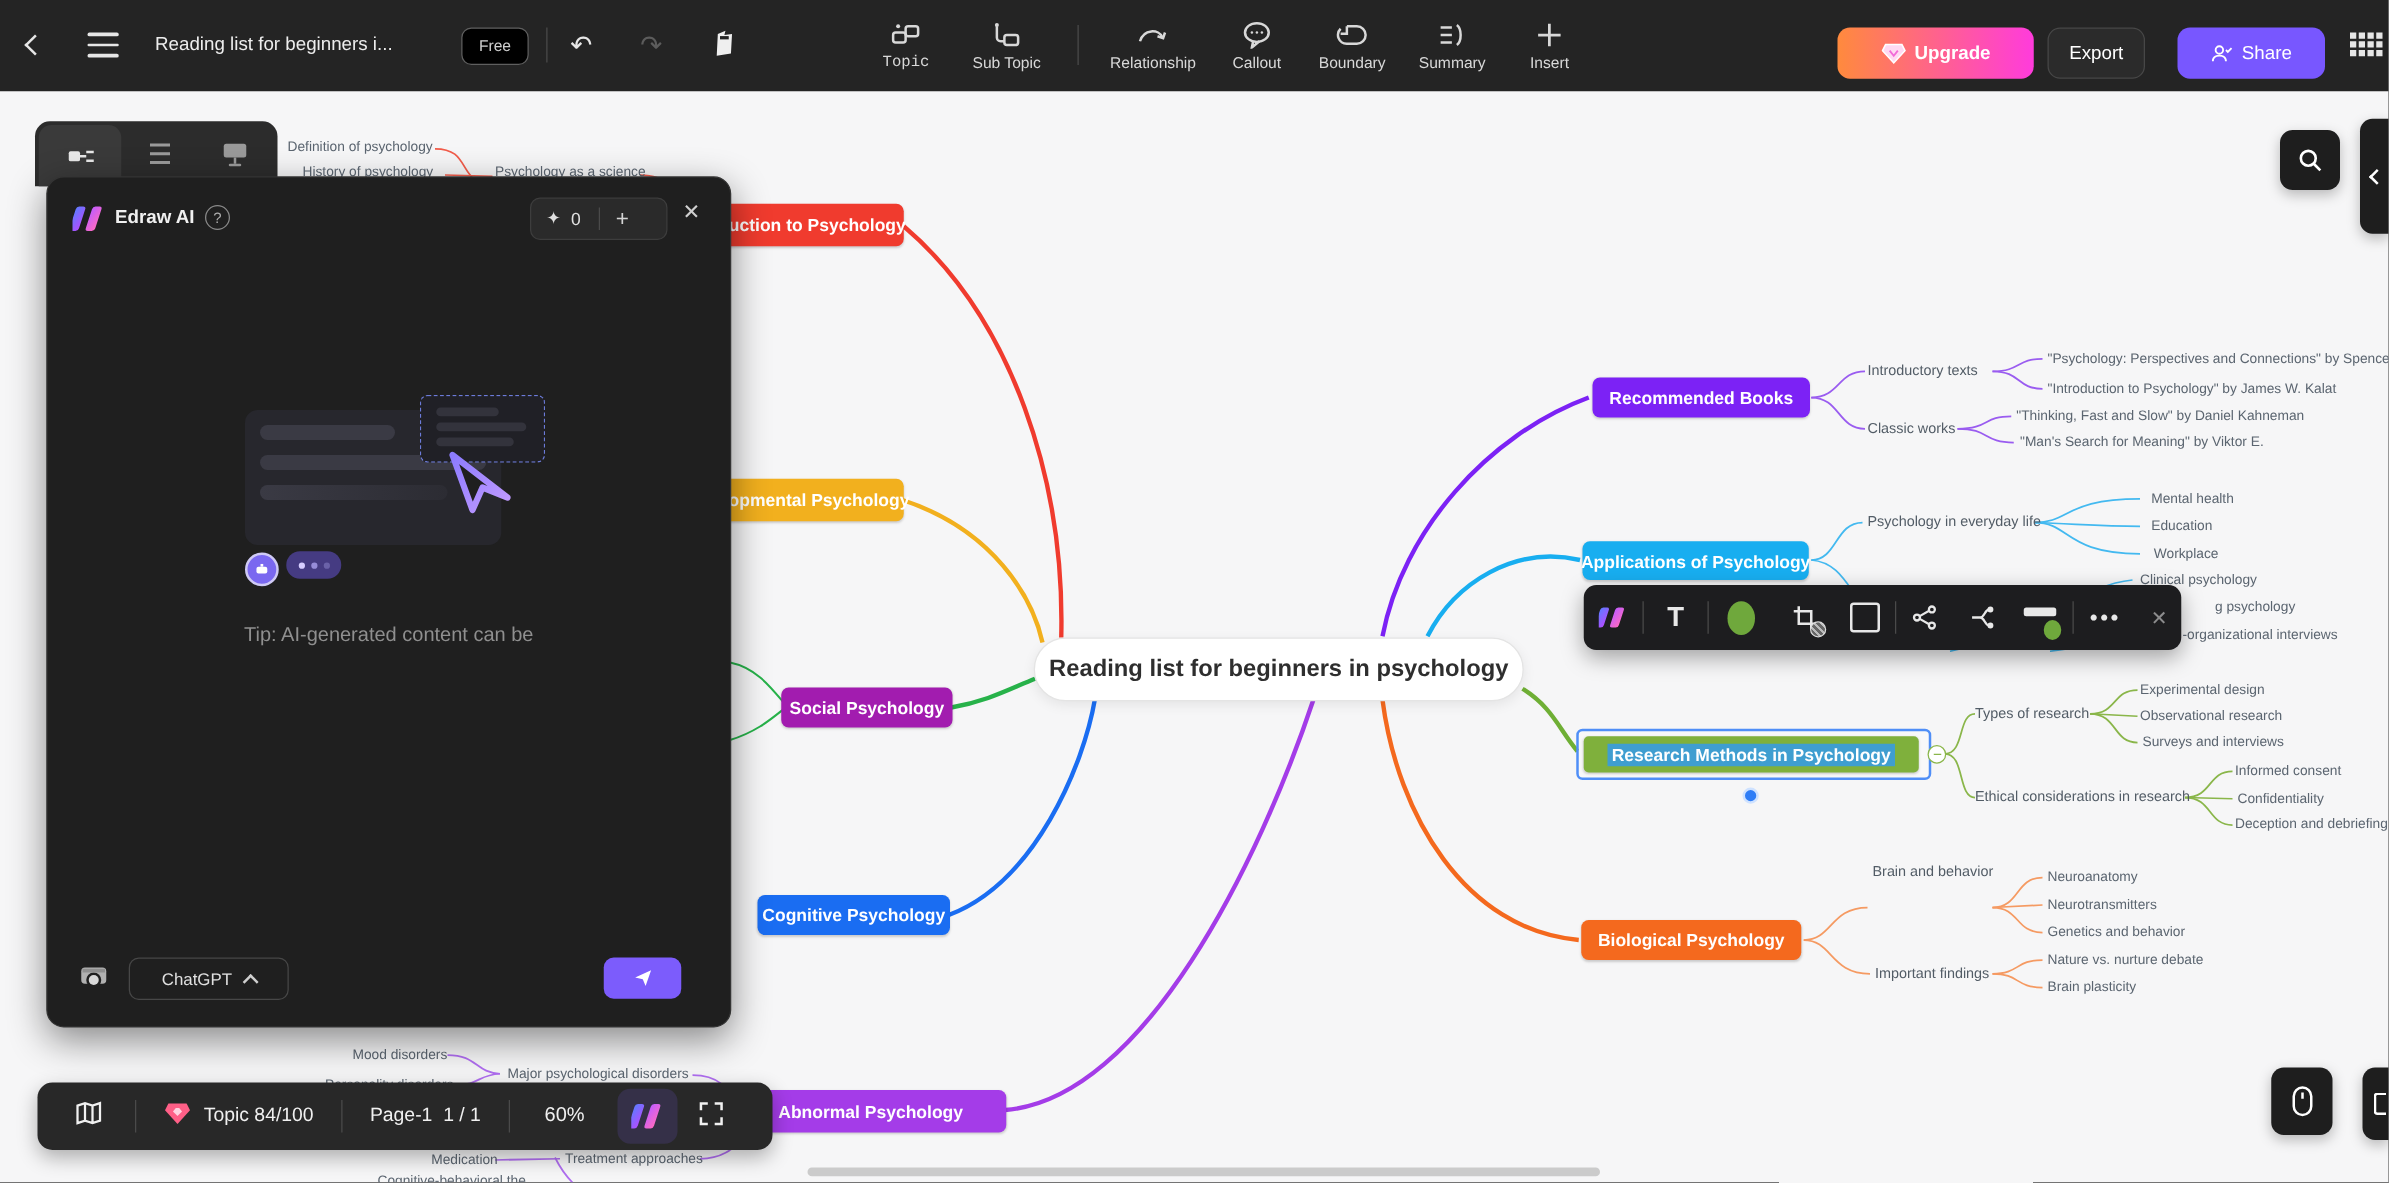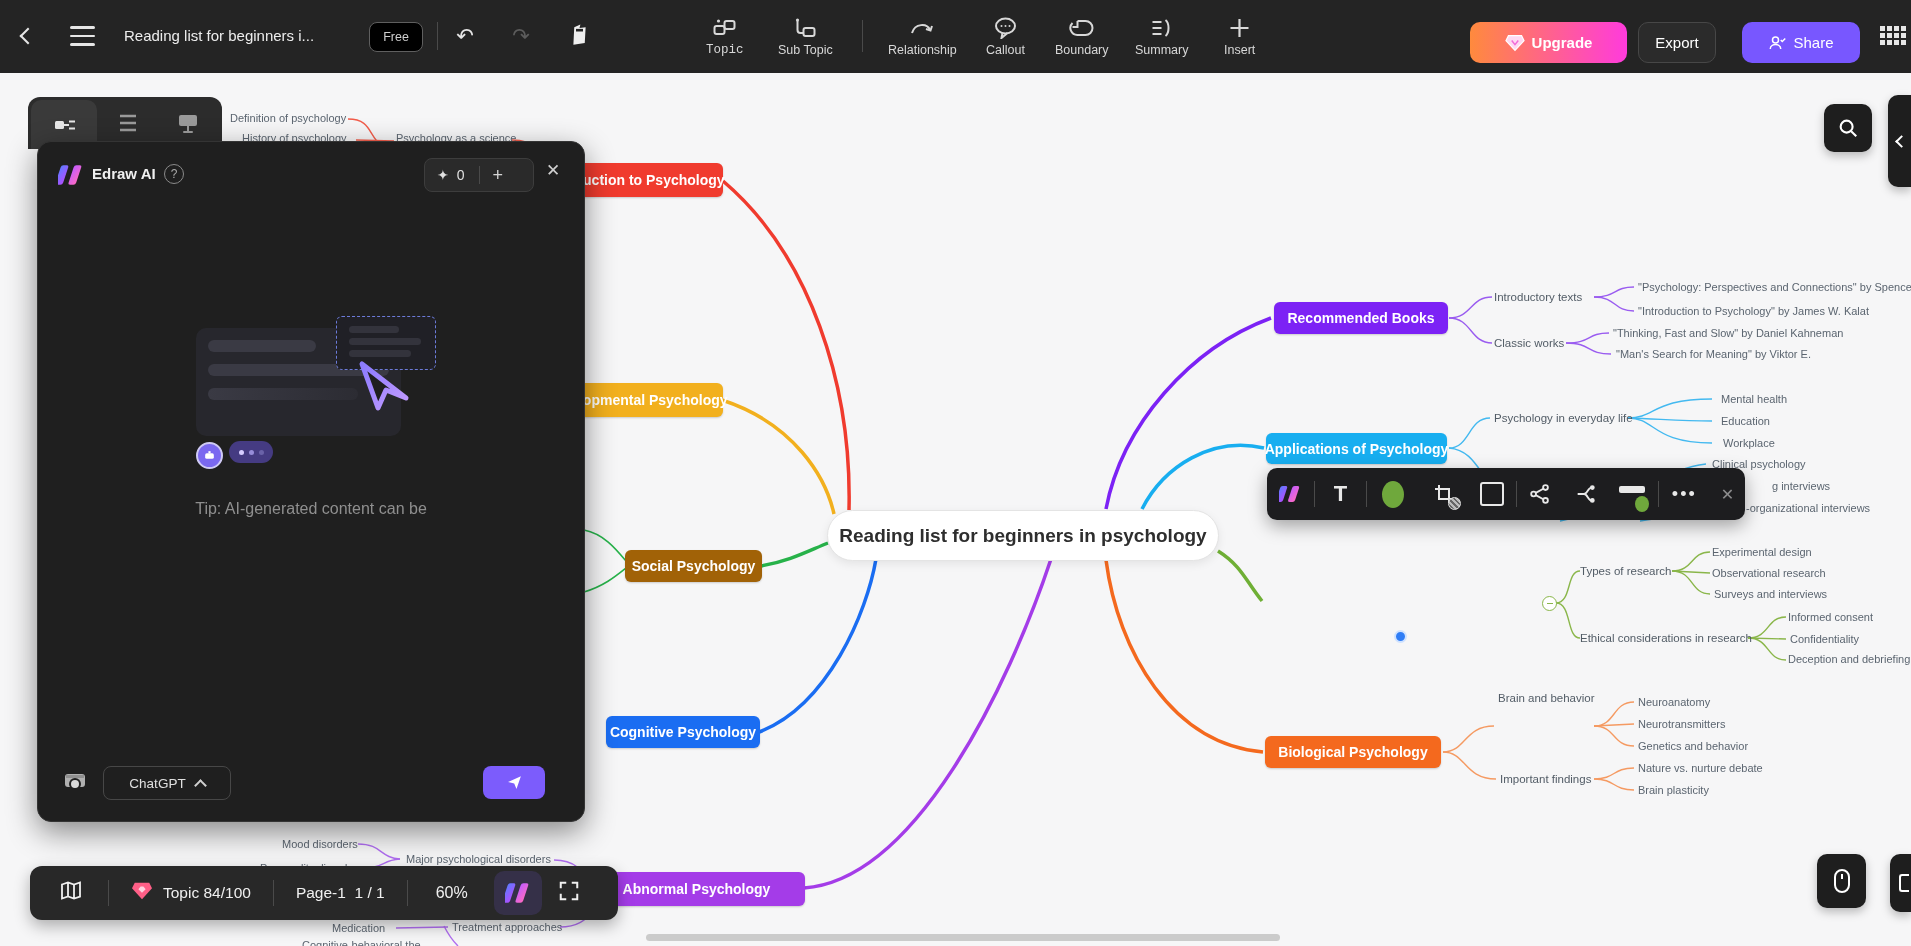--- a/index.html
+++ b/index.html
@@ -111,21 +111,21 @@
   <div class="a sl" style="left:230px;top:112px;z-index:3;">Definition of psychology</div>
   <div class="a sl" style="left:242px;top:132px;z-index:3;">History of psychology</div>
   <div class="a sl" style="left:396px;top:132px;z-index:3;">Psychology as a science</div>
 
   <div class="bb" style="left:545px;top:163px;width:178px;height:34px;background:#f03b2e;z-index:3;">
       <span>Introduction to Psychology</span>
     </div>
   <div class="bb" style="left:550px;top:383px;width:173px;height:34px;background:#f2b01e;z-index:3;">
       <span>Developmental Psychology</span>
     </div>
-  <div class="bb" style="left:625px;top:550px;width:137px;height:32px;background:#a16207;z-index:3;">
+  <div class="bb" style="left:625px;top:550px;width:137px;height:32px;background:#a21caf;z-index:3;">
       <span>Social Psychology</span>
     </div>
   <div class="bb" style="left:606px;top:716px;width:154px;height:32px;background:#1a6df2;z-index:3;">
       <span>Cognitive Psychology</span>
     </div>
   <div class="bb" style="left:588px;top:872px;width:217px;height:34px;background:#a43ce8;z-index:3;">
       <span>Abnormal Psychology</span>
     </div>
 
   <div class="bb central" style="left:827px;top:510px;width:390px;height:49px;z-index:4;">
@@ -143,23 +143,28 @@
   <div class="a sl" style="left:1616px;top:348px;z-index:3;">"Man's Search for Meaning" by Viktor E.</div>
 
   <div class="bb" style="left:1266px;top:433px;width:181px;height:31px;background:#18aef0;z-index:3;">
       <span>Applications of Psychology</span>
     </div>
   <div class="a ml" style="left:1494px;top:412px;z-index:3;">Psychology in everyday life</div>
   <div class="a sl" style="left:1721px;top:393px;z-index:3;">Mental health</div>
   <div class="a sl" style="left:1721px;top:415px;z-index:3;">Education</div>
   <div class="a sl" style="left:1723px;top:437px;z-index:3;">Workplace</div>
   <div class="a sl" style="left:1712px;top:458px;z-index:3;">Clinical psychology</div>
-  <div class="a sl" style="left:1772px;top:480px;z-index:3;">g interviews</div>
+  <div class="a sl" style="left:1772px;top:480px;z-index:3;">g psychology</div>
   <div class="a sl" style="left:1746px;top:502px;z-index:3;">-organizational interviews</div>
 
+  <div class="a" style="left:1261px;top:583px;width:284px;height:41px;border:2px solid #4f8ef7;border-radius:5px;z-index:3;box-sizing:border-box;background:rgba(255,255,255,.25);">
+    <div class="bb" style="left:4px;top:4px;width:268px;height:29px;background:#7fb03c;border-radius:4px;">
+        <span class="hl">Research Methods in Psychology</span>
+      </div>
+  </div>
   <div class="a" style="left:1542px;top:596px;width:13px;height:13px;border:1.5px solid #8ab64a;border-radius:50%;background:#fff;z-index:3;display:flex;align-items:center;justify-content:center;">
       <div style="width:6px;height:1.5px;background:#8ab64a;"></div>
     </div>
   <div class="a" style="left:1394px;top:630px;width:9px;height:9px;border-radius:50%;background:#2f7df6;border:2px solid #cfe2ff;z-index:3;"></div>
   <div class="a ml" style="left:1580px;top:565px;z-index:3;">Types of research</div>
   <div class="a sl" style="left:1712px;top:546px;z-index:3;">Experimental design</div>
   <div class="a sl" style="left:1712px;top:567px;z-index:3;">Observational research</div>
   <div class="a sl" style="left:1714px;top:588px;z-index:3;">Surveys and interviews</div>
   <div class="a ml" style="left:1580px;top:632px;z-index:3;">Ethical considerations in research</div>
   <div class="a sl" style="left:1788px;top:611px;z-index:3;">Informed consent</div>
@@ -173,21 +178,21 @@
   <div class="a sl" style="left:1638px;top:696px;z-index:3;">Neuroanatomy</div>
   <div class="a sl" style="left:1638px;top:718px;z-index:3;">Neurotransmitters</div>
   <div class="a sl" style="left:1638px;top:740px;z-index:3;">Genetics and behavior</div>
   <div class="a ml" style="left:1500px;top:773px;z-index:3;">Important findings</div>
   <div class="a sl" style="left:1638px;top:762px;z-index:3;">Nature vs. nurture debate</div>
   <div class="a sl" style="left:1638px;top:784px;z-index:3;">Brain plasticity</div>
 
   <div class="a sl" style="left:282px;top:838px;z-index:3;">Mood disorders</div>
   <div class="a sl" style="left:260px;top:862px;z-index:3;">Personality disorders</div>
   <div class="a sl" style="left:406px;top:853px;z-index:3;">Major psychological disorders</div>
-  <div class="a sl" style="left:332px;top:922px;z-index:3;">Medication</div>
+  <div class="a sl" style="left:345px;top:922px;z-index:3;">Medication</div>
   <div class="a sl" style="left:452px;top:921px;z-index:3;">Treatment approaches</div>
   <div class="a sl" style="left:302px;top:939px;z-index:3;">Cognitive-behavioral the</div>
 
   <div class="a" style="left:646px;top:934px;width:634px;height:7px;background:#cbcbcb;border-radius:4px;z-index:5;"></div>
 
   <div id="ftoolbar" class="a">
     <div class="ft" style="width:48px;">
       <svg width="24" height="24" viewBox="0 0 24 24">
           <defs>
             <linearGradient id="lg1" x1="0" y1="0" x2="1" y2="1">

